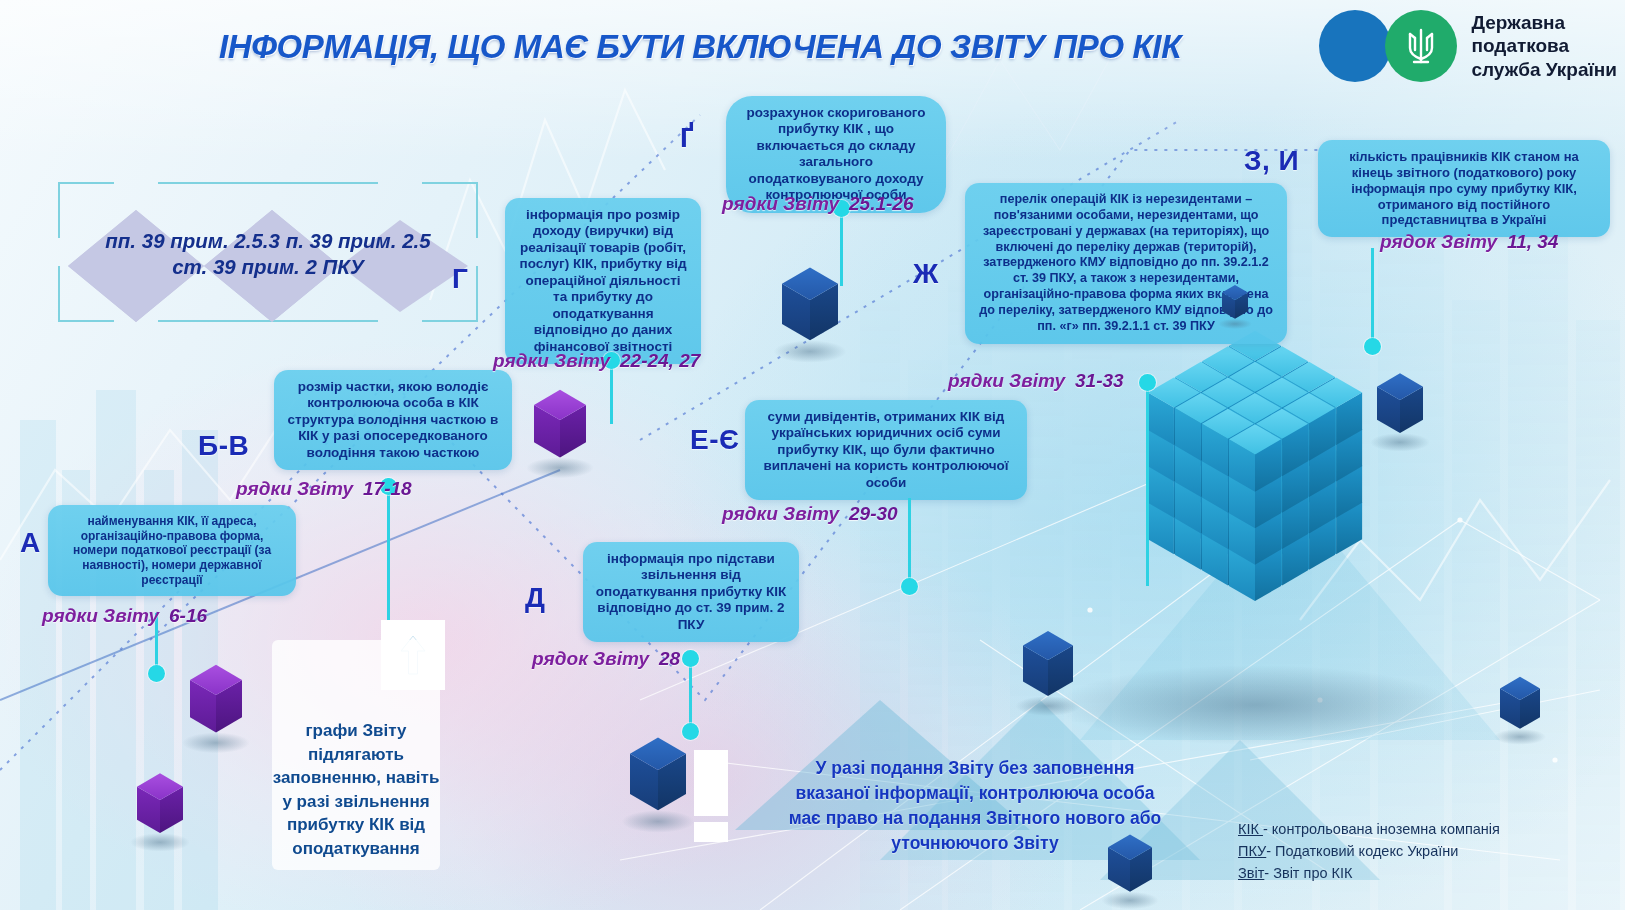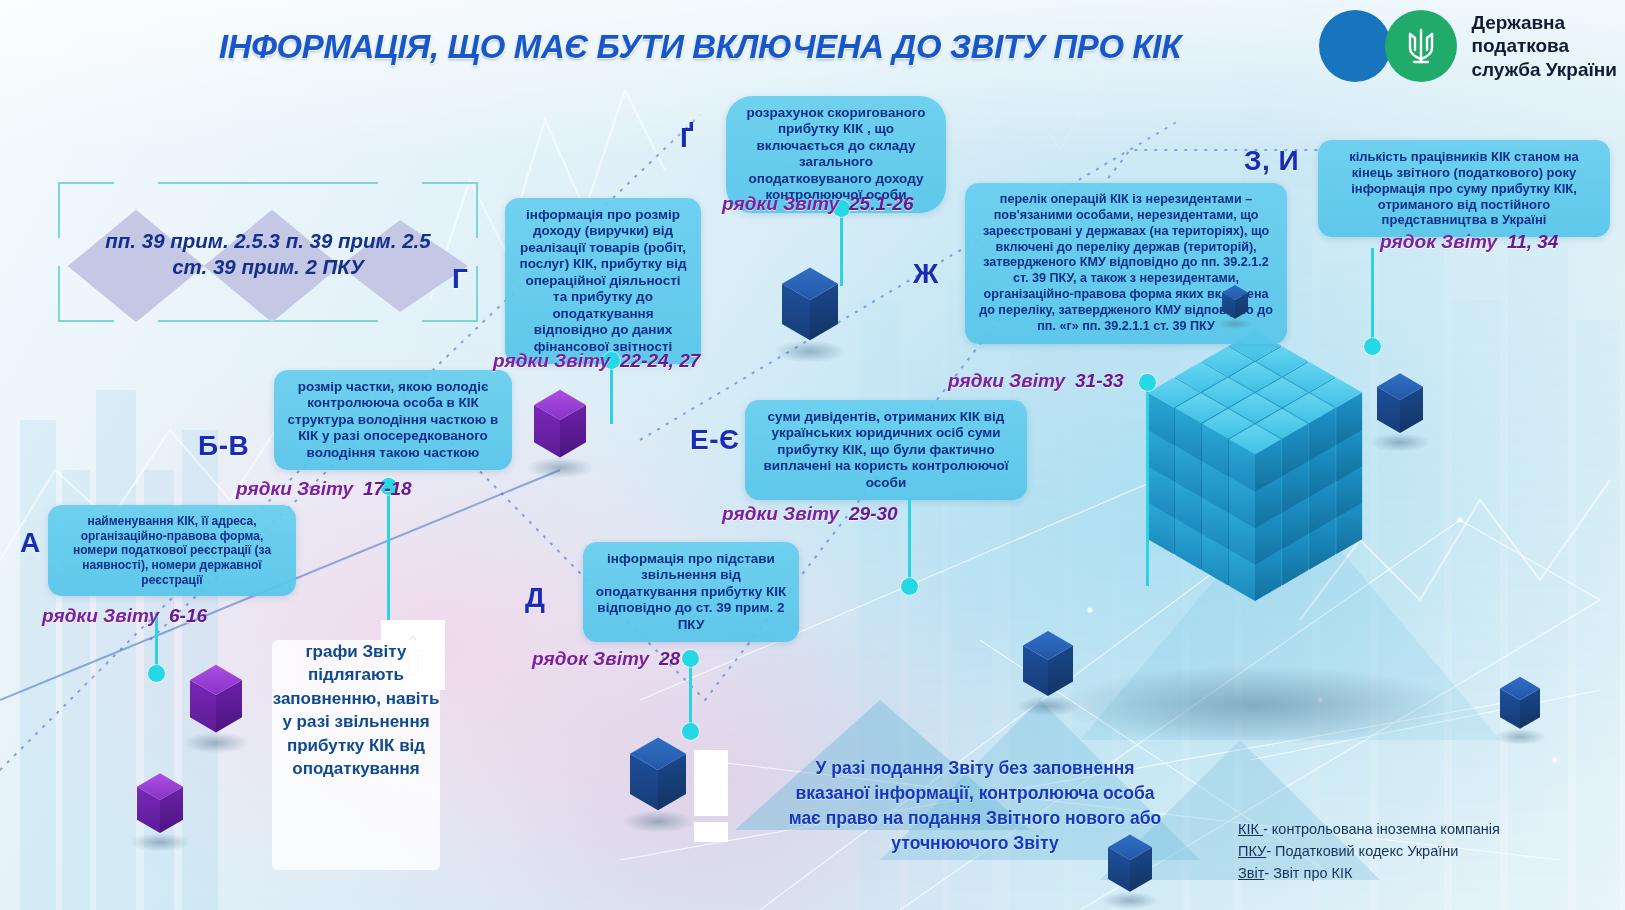--- a/index.html
+++ b/index.html
@@ -108,21 +108,21 @@
   .legal-text {
     position: absolute; left: 0; top: 46px; width: 420px; text-align: center;
     font-size: 20.5px; font-weight: bold; font-style: italic; color: #142f8c; line-height: 1.28;
   }
 
   
   .white-card {
     position: absolute; left: 272px; top: 640px; width: 168px; height: 230px;
     background: rgba(255,255,255,0.80);
     border-radius: 6px;
-    display: flex; justify-content: center;
+    display: flex; align-items: flex-end; justify-content: center;
     padding-bottom: 10px;
   }
   .white-card .wt {
     font-size: 17px; font-weight: bold; color: #0f4a8f; text-align: center; line-height: 1.38;
   }
   .arrow-box {
     position: absolute; left: 381px; top: 620px; width: 64px; height: 70px;
     background: #ffffff; display: flex; align-items: center; justify-content: center;
   }
   .arrow-box svg { display: block; }

